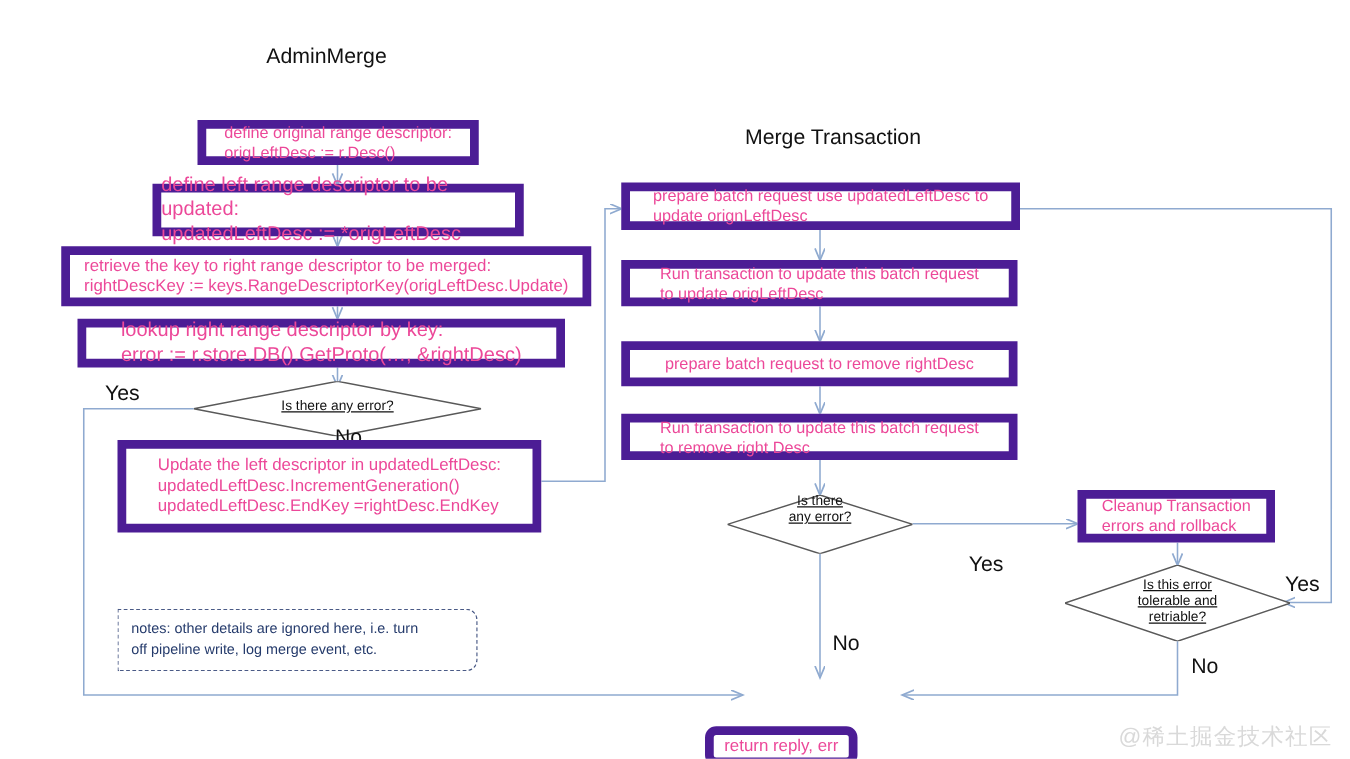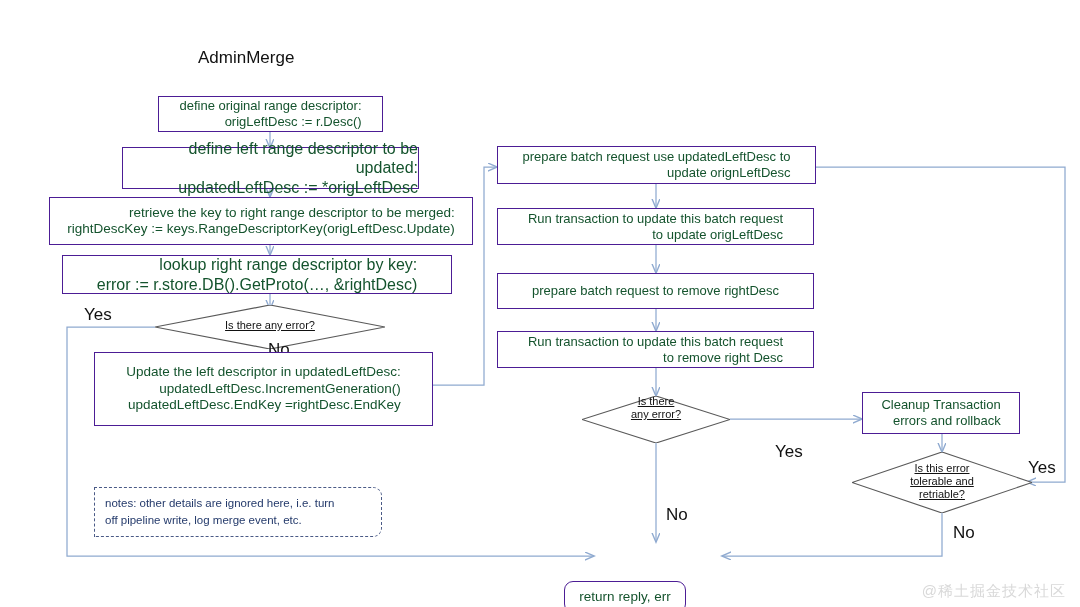--- a/index.html
+++ b/index.html
@@ -13,25 +13,25 @@
   }
   #canvas{position:absolute;left:0;top:0;width:1080px;height:607px;}
   #svg-layer{position:absolute;left:0;top:0;width:1080px;height:607px;pointer-events:none;}
 
   .node{
     position:absolute;
     box-sizing:border-box;
     display:flex;
     align-items:center;
     justify-content:center;
-    text-align:right;
+    text-align:left;
     background:#ffffff;
-    border:1px solid #4c1d95;
+    border:7px solid #4c1d95;
     line-height:1.22;
-    color:#14532d;
+    color:#ec4899;
     white-space:pre-line;
   }
   .rounded{border-radius:9px;}
   .note{
     border:1px dashed #4a5a86;
     border-radius:0 9px 9px 0;
     color:#243a6b;
     font-size:11.5px;
     text-align:left;
     justify-content:flex-start;
@@ -56,21 +56,21 @@
     color:#111;
     text-align:center;
     line-height:1.18;
     white-space:pre-line;
     pointer-events:none;
     text-decoration:underline;
   }
   .watermark{
     position:absolute;
     right:14px;bottom:6px;
-    font-size:15px;
+    font-size:18px;
     color:#d9d9d9;
     letter-spacing:1px;
     white-space:nowrap;
   }
 </style>
 </head>
 <body>
 
 <div id="canvas">
 
@@ -102,21 +102,22 @@
       <path d="M656,443 L656,542"></path>
 
       <path d="M942,434 L942,452"></path>
 
       <path d="M942,513 L942,556 L722,556"></path>
 
       <path d="M816,167 L1065,167 L1065,482 L1027,482"></path>
     </g>
   </svg>
 
-  <div class="title" style="left:198px;top:35px;margin-top:13px;">AdminMerge</div>
+  <div class="title" style="left:213px;top:35px;">AdminMerge</div>
+  <div class="title" style="left:596px;top:100px;">Merge Transaction</div>
 
   <div class="node" style="left:158px;top:96px;width:225px;height:36px;font-size:13px;">define original range descriptor:
 origLeftDesc := r.Desc()</div>
 
   <div class="node" style="left:122px;top:147px;width:297px;height:42px;font-size:16px;">define left range descriptor to be updated:
 updatedLeftDesc := *origLeftDesc</div>
 
   <div class="node" style="left:49px;top:197px;width:424px;height:48px;font-size:13.5px;">retrieve the key to right range descriptor to be merged:
 rightDescKey := keys.RangeDescriptorKey(origLeftDesc.Update)</div>
 

